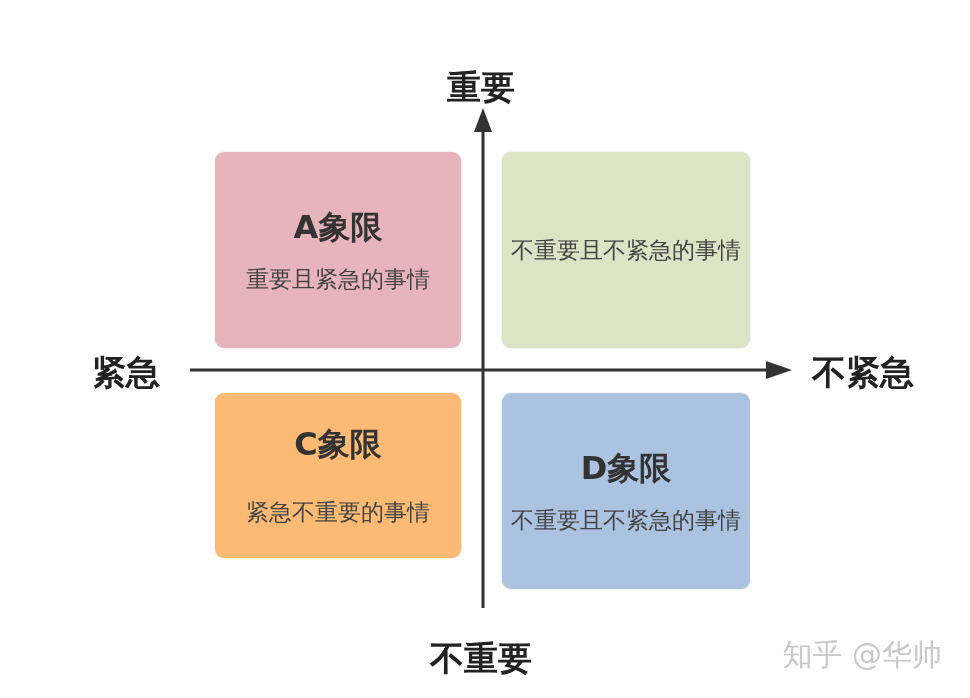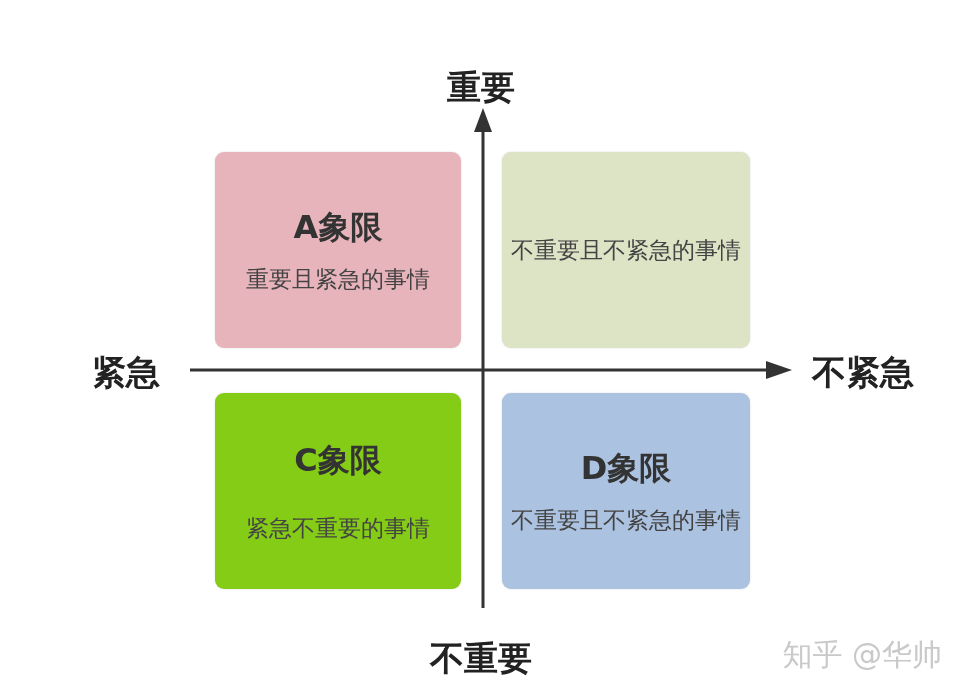--- a/index.html
+++ b/index.html
@@ -28,21 +28,21 @@
 <div class="axis-label" style="left:92px; top:350px;">紧急</div>
 <div class="axis-label" style="left:812px; top:350px;text-align:center;">不紧急</div>
 
 <div class="quad" style="left:215px; top:152px; width:246px; height:196px; background:#e8b4bc;">
   <div class="title">A象限</div>
   <div class="desc">重要且紧急的事情</div>
 </div>
 <div class="quad" style="left:502px; top:152px; width:248px; height:196px; background:#dde3c5;">
   <div class="desc">不重要且不紧急的事情</div>
 </div>
-<div class="quad" style="left:215px; top:393px; width:246px; height:196px; background:#84cc16;gap:16px;">
+<div class="quad" style="left:215px; top:393px; width:246px; height:165px; background:#fdba74;gap:16px;">
   <div class="title">C象限</div>
   <div class="desc">紧急不重要的事情</div>
 </div>
 <div class="quad" style="left:502px; top:393px; width:248px; height:196px; background:#abc2e0;">
   <div class="title">D象限</div>
   <div class="desc">不重要且不紧急的事情</div>
 </div>
 
 <div class="watermark">知乎 @华帅</div>
 

